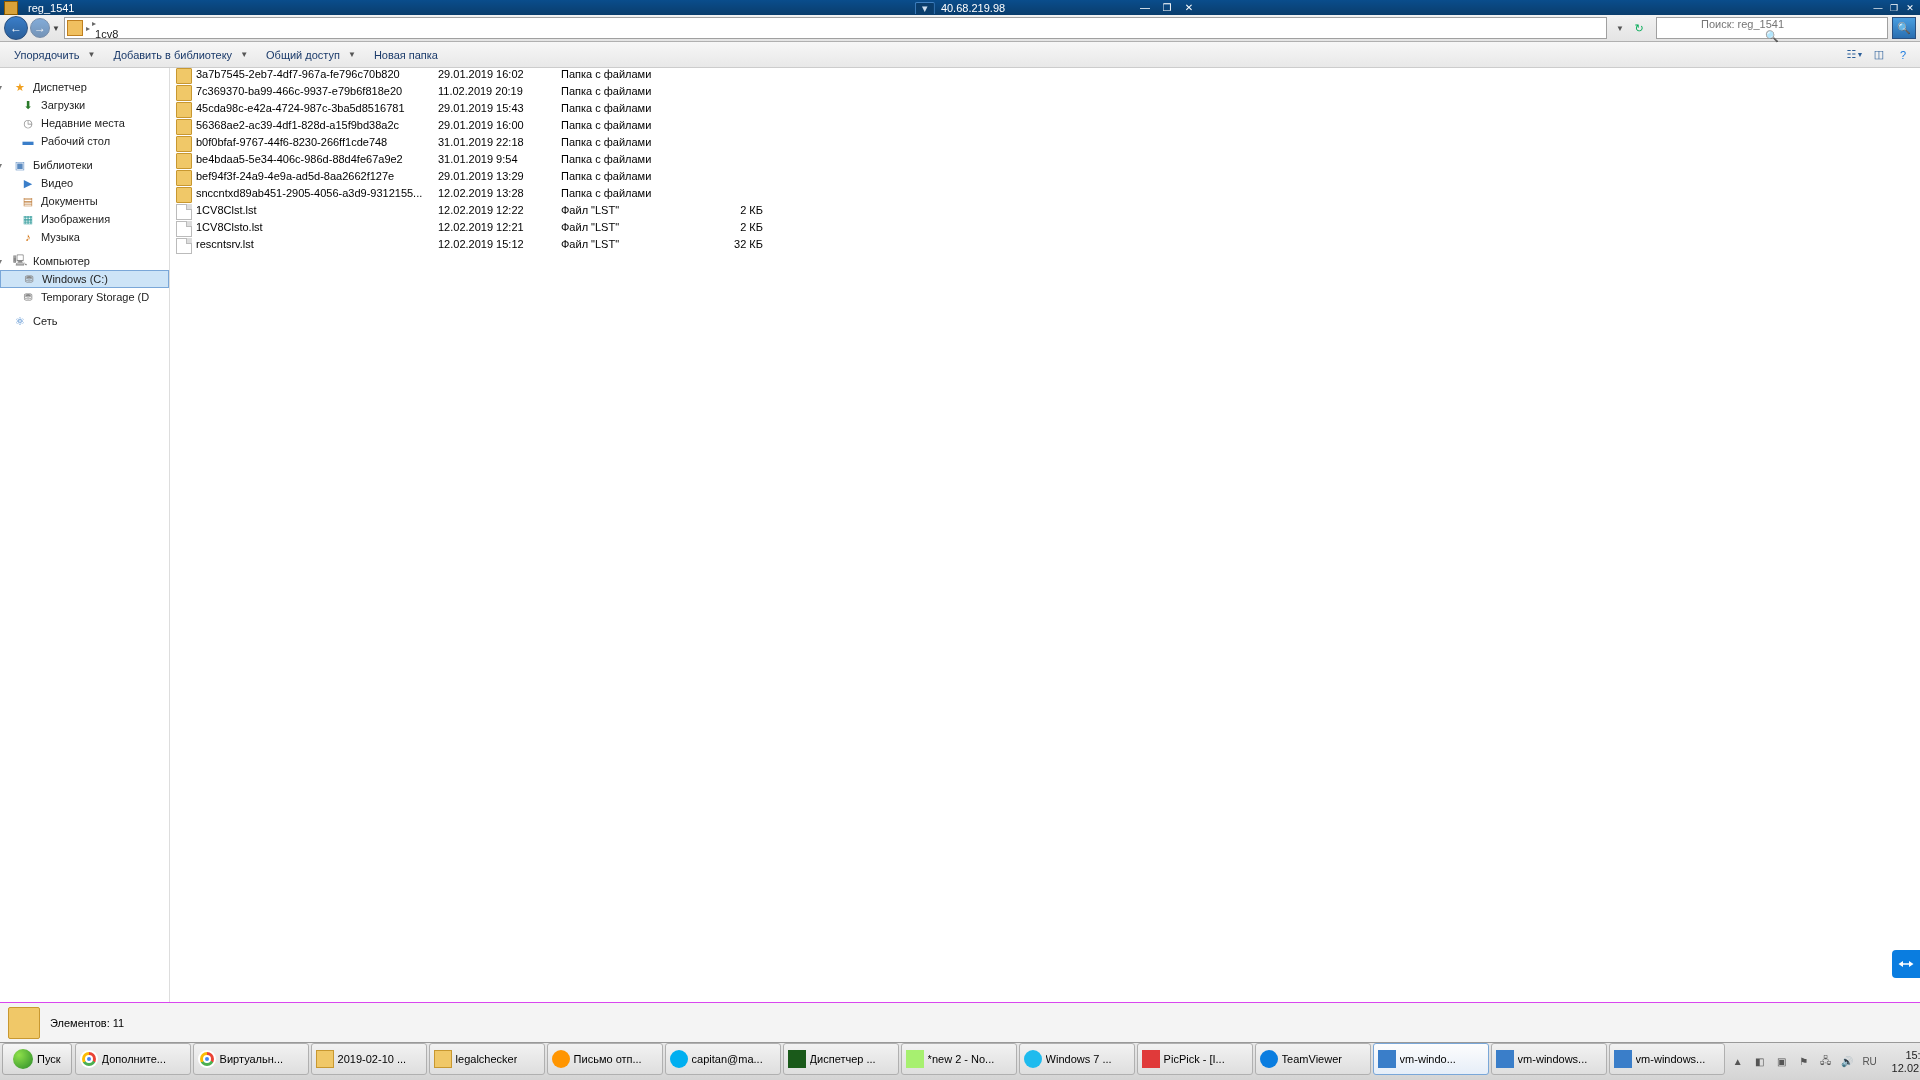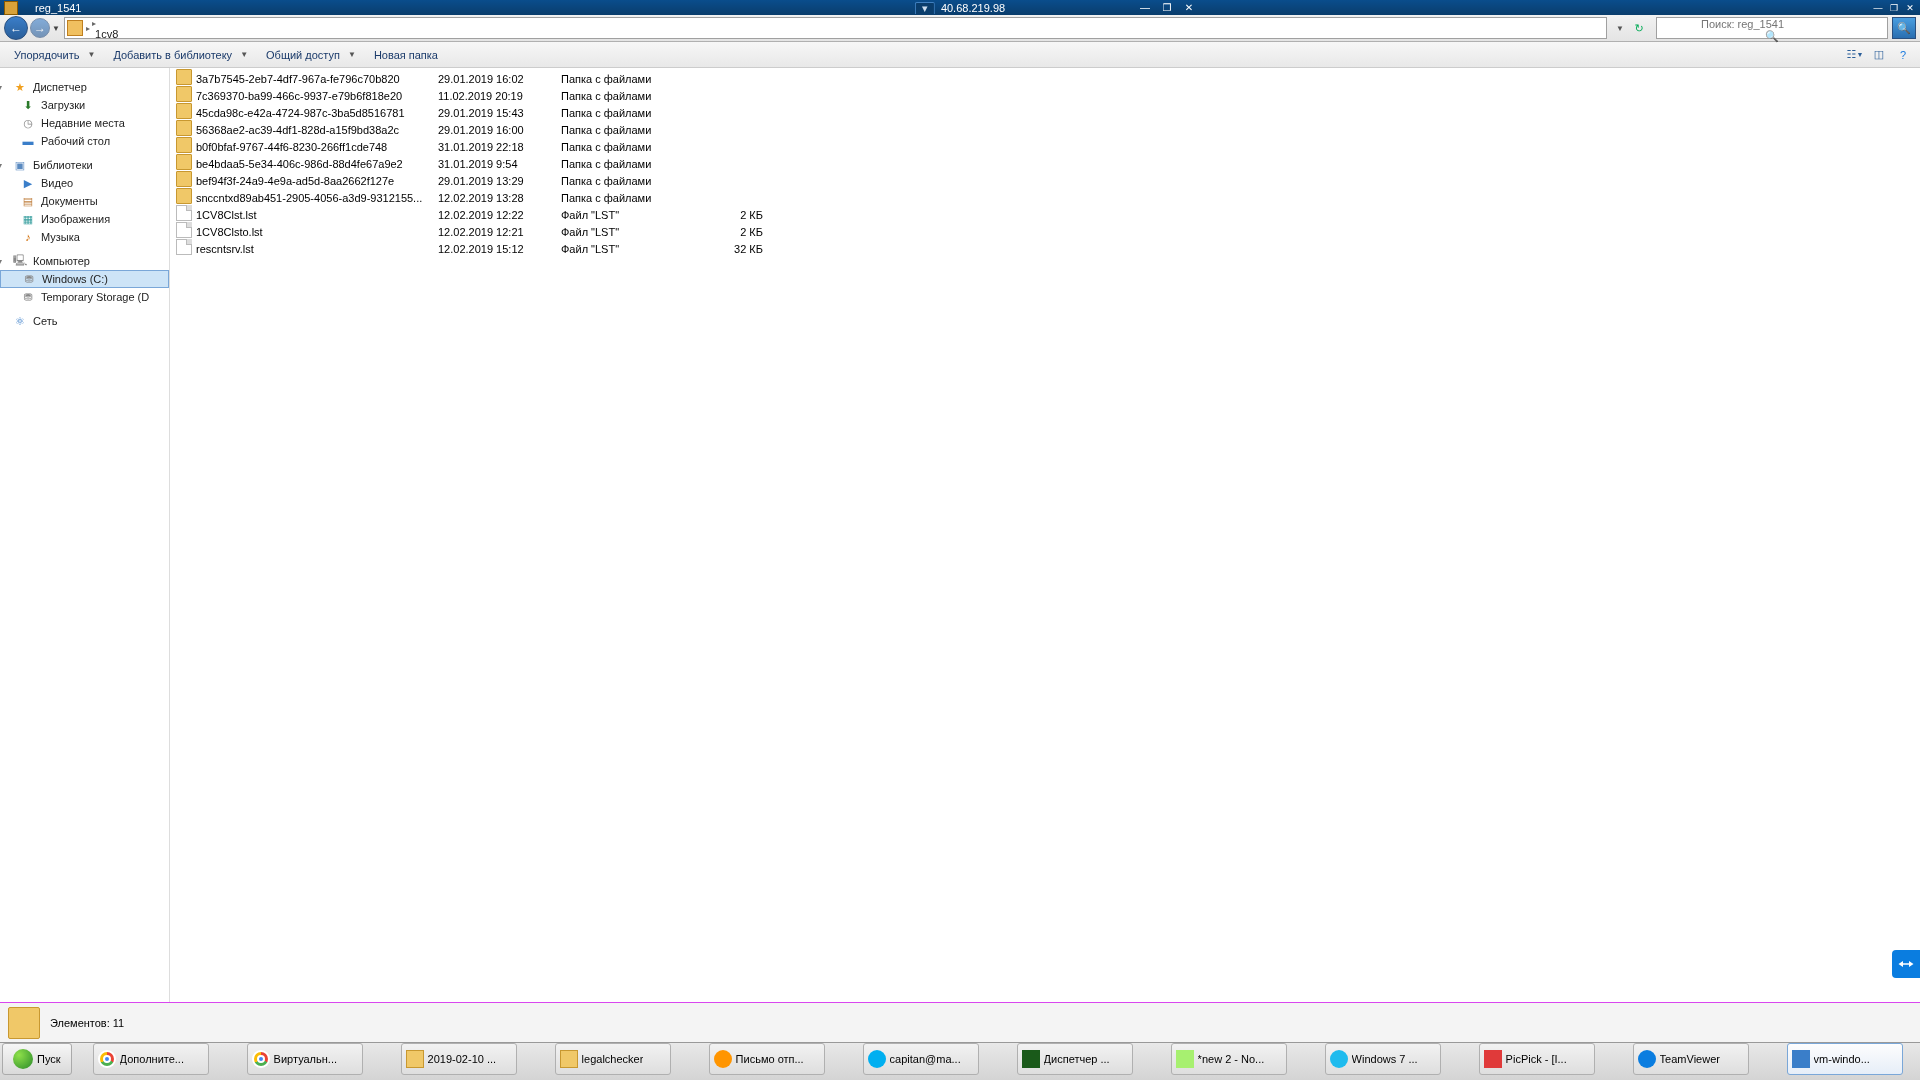--- a/index.html
+++ b/index.html
@@ -1,21 +1,21 @@
 <!DOCTYPE html>
 <html><head>
 <meta charset="utf-8">
 <style>
 * { margin:0; padding:0; box-sizing:border-box; font-family:Tahoma,Arial,sans-serif; font-size:11px; }
 html,body { width:1920px; height:1080px; overflow:hidden; background:#2b6ca3; }
 .window { width:1920px; height:1042px; position:relative; background:#fff; }
 
 .tv-title { height:15px; background:linear-gradient(#0a4d8c,#0a3d6c); color:#fff; display:flex; align-items:center; font-size:11px; position:relative; }
 .tv-title .app-icon { width:14px; height:14px; background:#d8a23a; margin:0 4px; border:1px solid #8a5a00; }
-.tv-title .title-text { flex:0 0 auto; margin-left:13px; }
+.tv-title .title-text { flex:0 0 auto; margin-left:6px; }
 .tv-title .center-ip { position:absolute; left:50%; transform:translateX(-50%); display:flex; align-items:center; gap:6px;}
 .tv-title .pin-tab { width:20px; height:12px; background:#0a3d6c; border:1px solid #4080c0; border-bottom:none; border-radius:2px 2px 0 0; display:flex; align-items:center; justify-content:center; color:#cde;}
 .tv-title .win-ctrl { position:absolute; right:720px; display:flex; gap:0;}
 .tv-title .win-ctrl span{ width:22px; height:14px; display:flex; align-items:center; justify-content:center; color:#fff; font-size:10px; background:rgba(255,255,255,0); }
 .tv-title .outer-ctrl { position:absolute; right:2px; display:flex; }
 .tv-title .outer-ctrl span{ width:16px; height:13px; display:flex; align-items:center; justify-content:center; color:#fff; font-size:9px;}
 
 .addr { height:27px; background:linear-gradient(#f2f2f2,#e4e4e4); border-bottom:1px solid #b0b0b0; display:flex; align-items:center; padding:2px 4px; gap:2px;}
 .nav-btn { width:24px; height:24px; border-radius:50%; background:linear-gradient(#3a7ec9 0%,#2a5e99 100%); border:1px solid #2a5080; color:#fff; display:flex; align-items:center; justify-content:center; font-size:12px;}
 .nav-btn.fwd{ width:20px; height:20px; opacity:.6;}
@@ -46,38 +46,38 @@
 .fav{color:#f0a020;} .dl{color:#2a7a2a;} .clock{color:#888;} .desk{color:#3a7ec9;}
 .lib{color:#5a8ac0;} .vid{color:#3a7ec9;} .doc{color:#c08040;} .img{color:#3aa0a0;} .mus{color:#d06a00;}
 .comp{color:#888;} .disk{color:#888;} .net{color:#3a7ec9;}
 .tree .node .arr{position:absolute; margin-left:-14px; font-size:8px; color:#777;}
 
 .list{ flex:1; overflow:auto; background:#fff;}
 .cols{ display:flex; border-bottom:1px solid #ddd; background:linear-gradient(#fdfdfd,#f0f0f0); height:22px; position:sticky; top:0;}
 .col{ border-right:1px solid #ddd; padding:3px 6px; color:#333; display:flex; align-items:center; gap:3px;}
 .col .sort{font-size:7px;color:#666;}
 .c-name{width:262px;} .c-date{width:123px;} .c-type{width:123px;} .c-size{width:85px; justify-content:flex-start;}
-.row{ display:flex; align-items:flex-end; height:17px; padding-left:6px;}
+.row{ display:flex; align-items:flex-start; height:17px; padding-left:6px;}
 .row .cell{ overflow:hidden; white-space:nowrap; text-overflow:ellipsis;}
 .row .ic{ width:16px;height:16px; margin-right:4px; flex:0 0 16px;}
 .ic.folder{ background:#f0c868; border:1px solid #c89830; border-radius:1px;}
 .ic.file{ background:#fff; border:1px solid #bbb; position:relative;}
 .ic.file::after{content:""; position:absolute; right:-1px; top:-1px; width:5px;height:5px; background:#ddd; border-left:1px solid #bbb; border-bottom:1px solid #bbb;}
 .row .cn{ width:242px;} .row .cd{ width:123px;} .row .ct{ width:123px;} .row .cs{ width:85px; text-align:right; padding-right:6px;}
 
 .status{ height:40px; border-top:1px solid #d946ef; background:#f4f4f4; display:flex; align-items:center; padding:4px 8px; gap:10px;}
 .status .big-ic{ width:32px;height:32px; background:#f0c868; border:1px solid #c89830; border-radius:2px;}
 
 .tv-side{ position:absolute; right:0; top:950px; width:28px; height:28px; background:#0a7de0; border-radius:4px 0 0 4px; display:flex; align-items:center; justify-content:center; color:#fff;}
 .tv-side svg{width:18px;height:18px;}
 
 .taskbar{ position:absolute; left:0; right:0; bottom:0; height:38px; background:linear-gradient(#e8e8e8,#d4d4d4); border-top:1px solid #999; display:flex; align-items:flex-start;}
 .start{ height:32px; padding:0 10px; display:flex; align-items:center; gap:4px; margin:0 2px; background:linear-gradient(#f6f6f6,#dadada); border:1px solid #aaa; border-radius:3px;}
 .start .orb{ width:20px;height:20px; border-radius:50%; background:radial-gradient(circle at 30% 30%,#8ee04a,#2a8a2a);}
-.task{ height:32px; width:116px; margin:0 19px; padding:0 4px; display:flex; align-items:center; gap:4px; background:linear-gradient(#f2f2f2,#dedede); border:1px solid #b0b0b0; border-radius:3px; overflow:hidden;}
+.task{ height:32px; width:116px; margin:0 1px; padding:0 4px; display:flex; align-items:center; gap:4px; background:linear-gradient(#f2f2f2,#dedede); border:1px solid #b0b0b0; border-radius:3px; overflow:hidden;}
 .task.active{ background:linear-gradient(#fdfdfd,#e6eef8); border-color:#7aa7d8;}
 .task .ti{width:18px;height:18px;flex:0 0 18px;}
 .task .tl{white-space:nowrap;overflow:hidden;text-overflow:ellipsis;}
 .chrome{background:#fff;border-radius:50%;position:relative;}
 .chrome::before{content:"";position:absolute;inset:2px;border-radius:50%;background:conic-gradient(#ea4335 0 33%,#4caf50 33% 66%,#fbbc05 66% 100%);}
 .chrome::after{content:"";position:absolute;inset:5px;border-radius:50%;background:#4285f4;border:2px solid #fff;}
 .foldic{background:#f0c868;border:1px solid #c89830;}
 .ff{background:#ff9500;border-radius:50%;}
 .skype{background:#00aff0;border-radius:50%;}
 .tm{background:#1a5a1a;}

